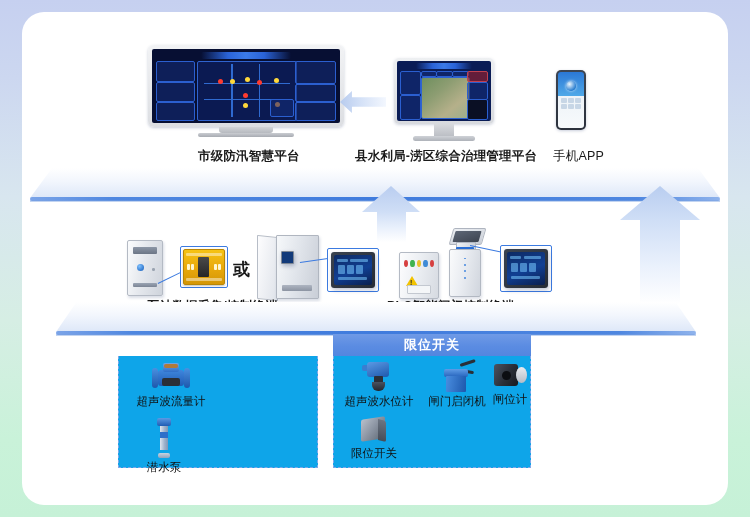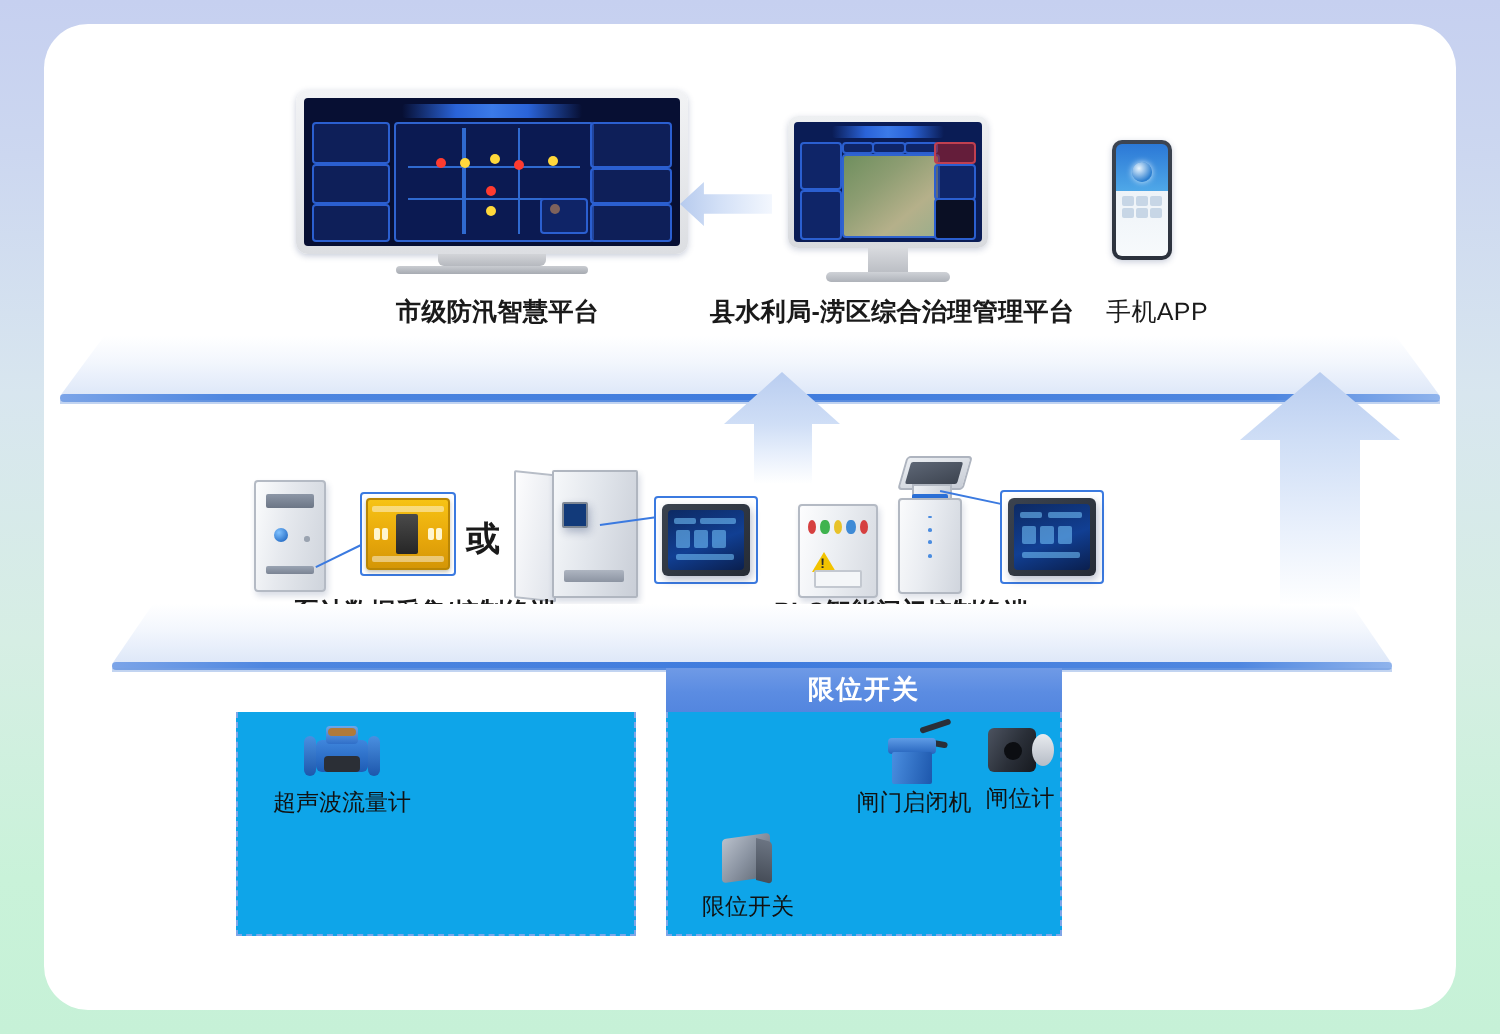--- a/index.html
+++ b/index.html
@@ -474,26 +474,47 @@
           <div class="fla l"></div>
               <div class="fla r"></div>
           <div class="bd2"></div>
               <div class="dk"></div>
               <div class="top"></div>
               <div class="cap"></div>
         </div>
           </div>
         <div class="cap">超声波流量计</div>
       </div>
+      <div class="item" style="left:6px;top:62px;width:78px;">
+        <div class="ico">
+            <div class="pmp">
+          <div class="head"></div>
+              <div class="bdy"></div>
+              <div class="ft"></div>
+        </div>
+          </div>
+        <div class="cap">潜水泵</div>
+      </div>
     </div>
   </div>
 
   <div class="stbox" style="left:333px;top:334px;width:198px;height:134px;">
     <div class="hd">限位开关</div>
     <div class="bd">
+      <div class="item" style="left:3px;top:4px;width:84px;">
+        <div class="ico">
+            <div class="lvl">
+          <div class="arm"></div>
+              <div class="bx"></div>
+              <div class="nk"></div>
+              <div class="tp"></div>
+        </div>
+          </div>
+        <div class="cap">超声波水位计</div>
+      </div>
       <div class="item" style="left:156px;top:4px;width:40px;">
         <div class="ico">
             <div class="gag">
           <div class="drum"></div>
               <div class="disc"></div>
               <div class="hub"></div>
         </div>
           </div>
         <div class="cap">闸位计</div>
       </div>

